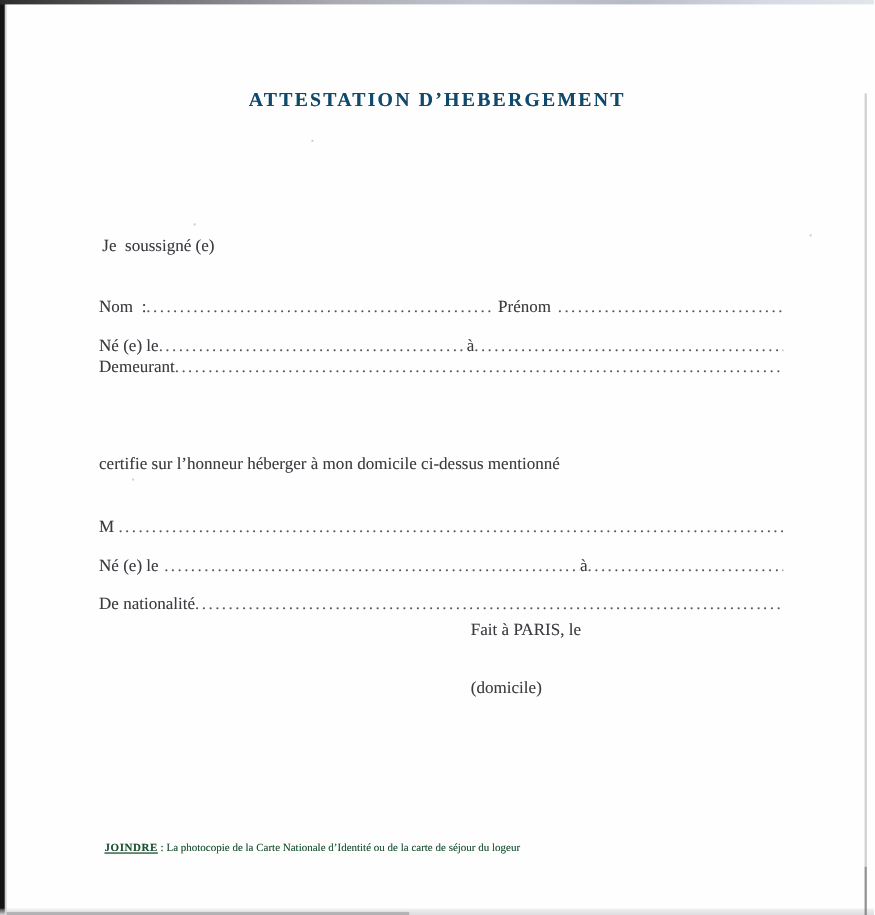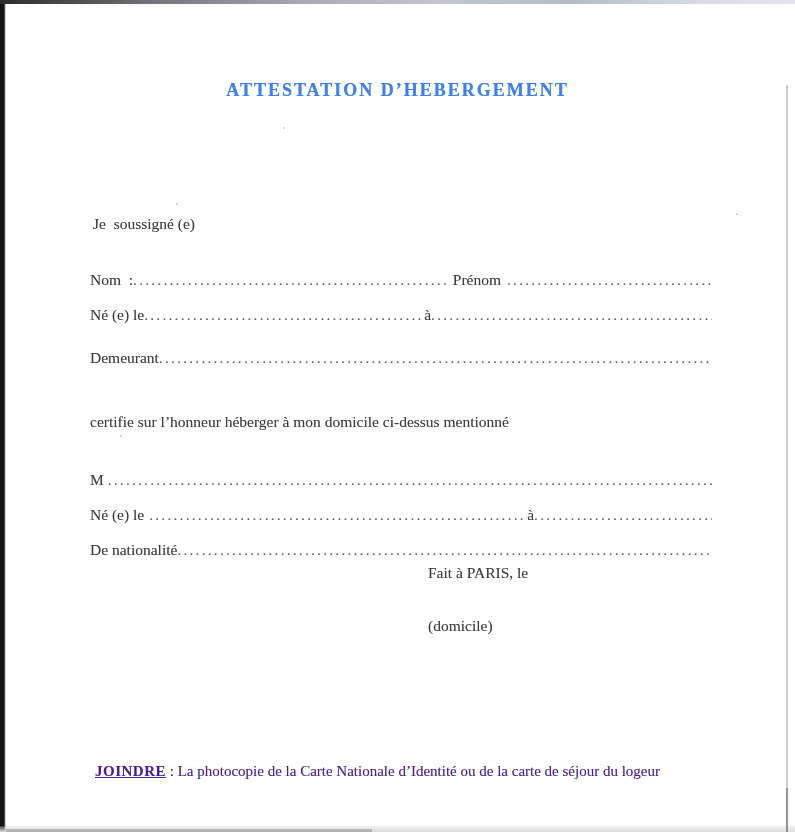--- a/index.html
+++ b/index.html
@@ -36,21 +36,21 @@
   .scanline-right-low {
     position: absolute; left: 786px; top: 788px; width: 2px; height: 44px;
     background: rgba(110,110,115,.6);
   }
   .speck { position: absolute; background: #9a9aa0; opacity: .5; border-radius: 50%; }
 
   
   .title {
     position: absolute; left: 0; top: 80px; width: 795px;
     text-align: center; font-size: 18px; font-weight: bold;
-    letter-spacing: 2px; color: #3b82f6;
+    letter-spacing: 2px; color: #0c4a6e;
     text-shadow: 0 0 0.6px rgba(70,70,75,.55);
   }
   .line {
     position: absolute; font-size: 15.5px; line-height: 20px;
     text-shadow: 0 0 0.5px rgba(90,90,95,.4);
   }
   .pre { white-space: pre; font-family: Liberation Serif, serif; }
   .row {
     position: absolute; left: 90px; width: 622px;
     display: flex; align-items: baseline;
@@ -69,21 +69,21 @@
   .w205 { width: 205px; }
   .w378 { width: 378px; }
   .mid-label { flex: 0 0 auto; padding: 0 6px; white-space: pre; }
   .sp-r { padding-right: 5px; }
 
   .closing { position: absolute; left: 428px; font-size: 15.5px; line-height: 21px;
     text-shadow: 0 0 0.5px rgba(90,90,95,.4); }
 
   .footer {
     position: absolute; left: 95px; top: 761px; width: 648px;
-    font-size: 15px; line-height: 21px; color: #4c1d95;
+    font-size: 10px; line-height: 21px; color: #14532d;
     text-shadow: 0 0 0.5px rgba(80,80,85,.45);
   }
   .joindre { font-weight: bold; text-decoration: underline; letter-spacing: .5px; }
 </style>
 </head>
 <body>
 
 <div class="page">
 
   <div class="edge-left"></div>
@@ -108,21 +108,21 @@
     <span class="dots fixed w205">............................................................................................................................................................................</span>
   </div>
 
   <div class="row" style="top:305px;">
     <span class="label">Né (e) le</span>
     <span class="dots fixed w280">............................................................................................................................................................................</span>
     <span class="label">à</span>
     <span class="dots grow">............................................................................................................................................................................</span>
   </div>
 
-  <div class="row" style="top:348px;align-items:flex-end;">
+  <div class="row" style="top:324px;align-items:flex-end;">
     <span class="label">Demeurant</span>
     <span class="dots grow">............................................................................................................................................................................</span>
   </div>
 
   <div class="line" style="left:90px; top:412px;">certifie sur l’honneur héberger à mon domicile ci-dessus mentionné</div>
 
   <div class="row" style="top:470px;">
     <span class="label">M </span>
     <span class="dots grow">............................................................................................................................................................................</span>
   </div>

